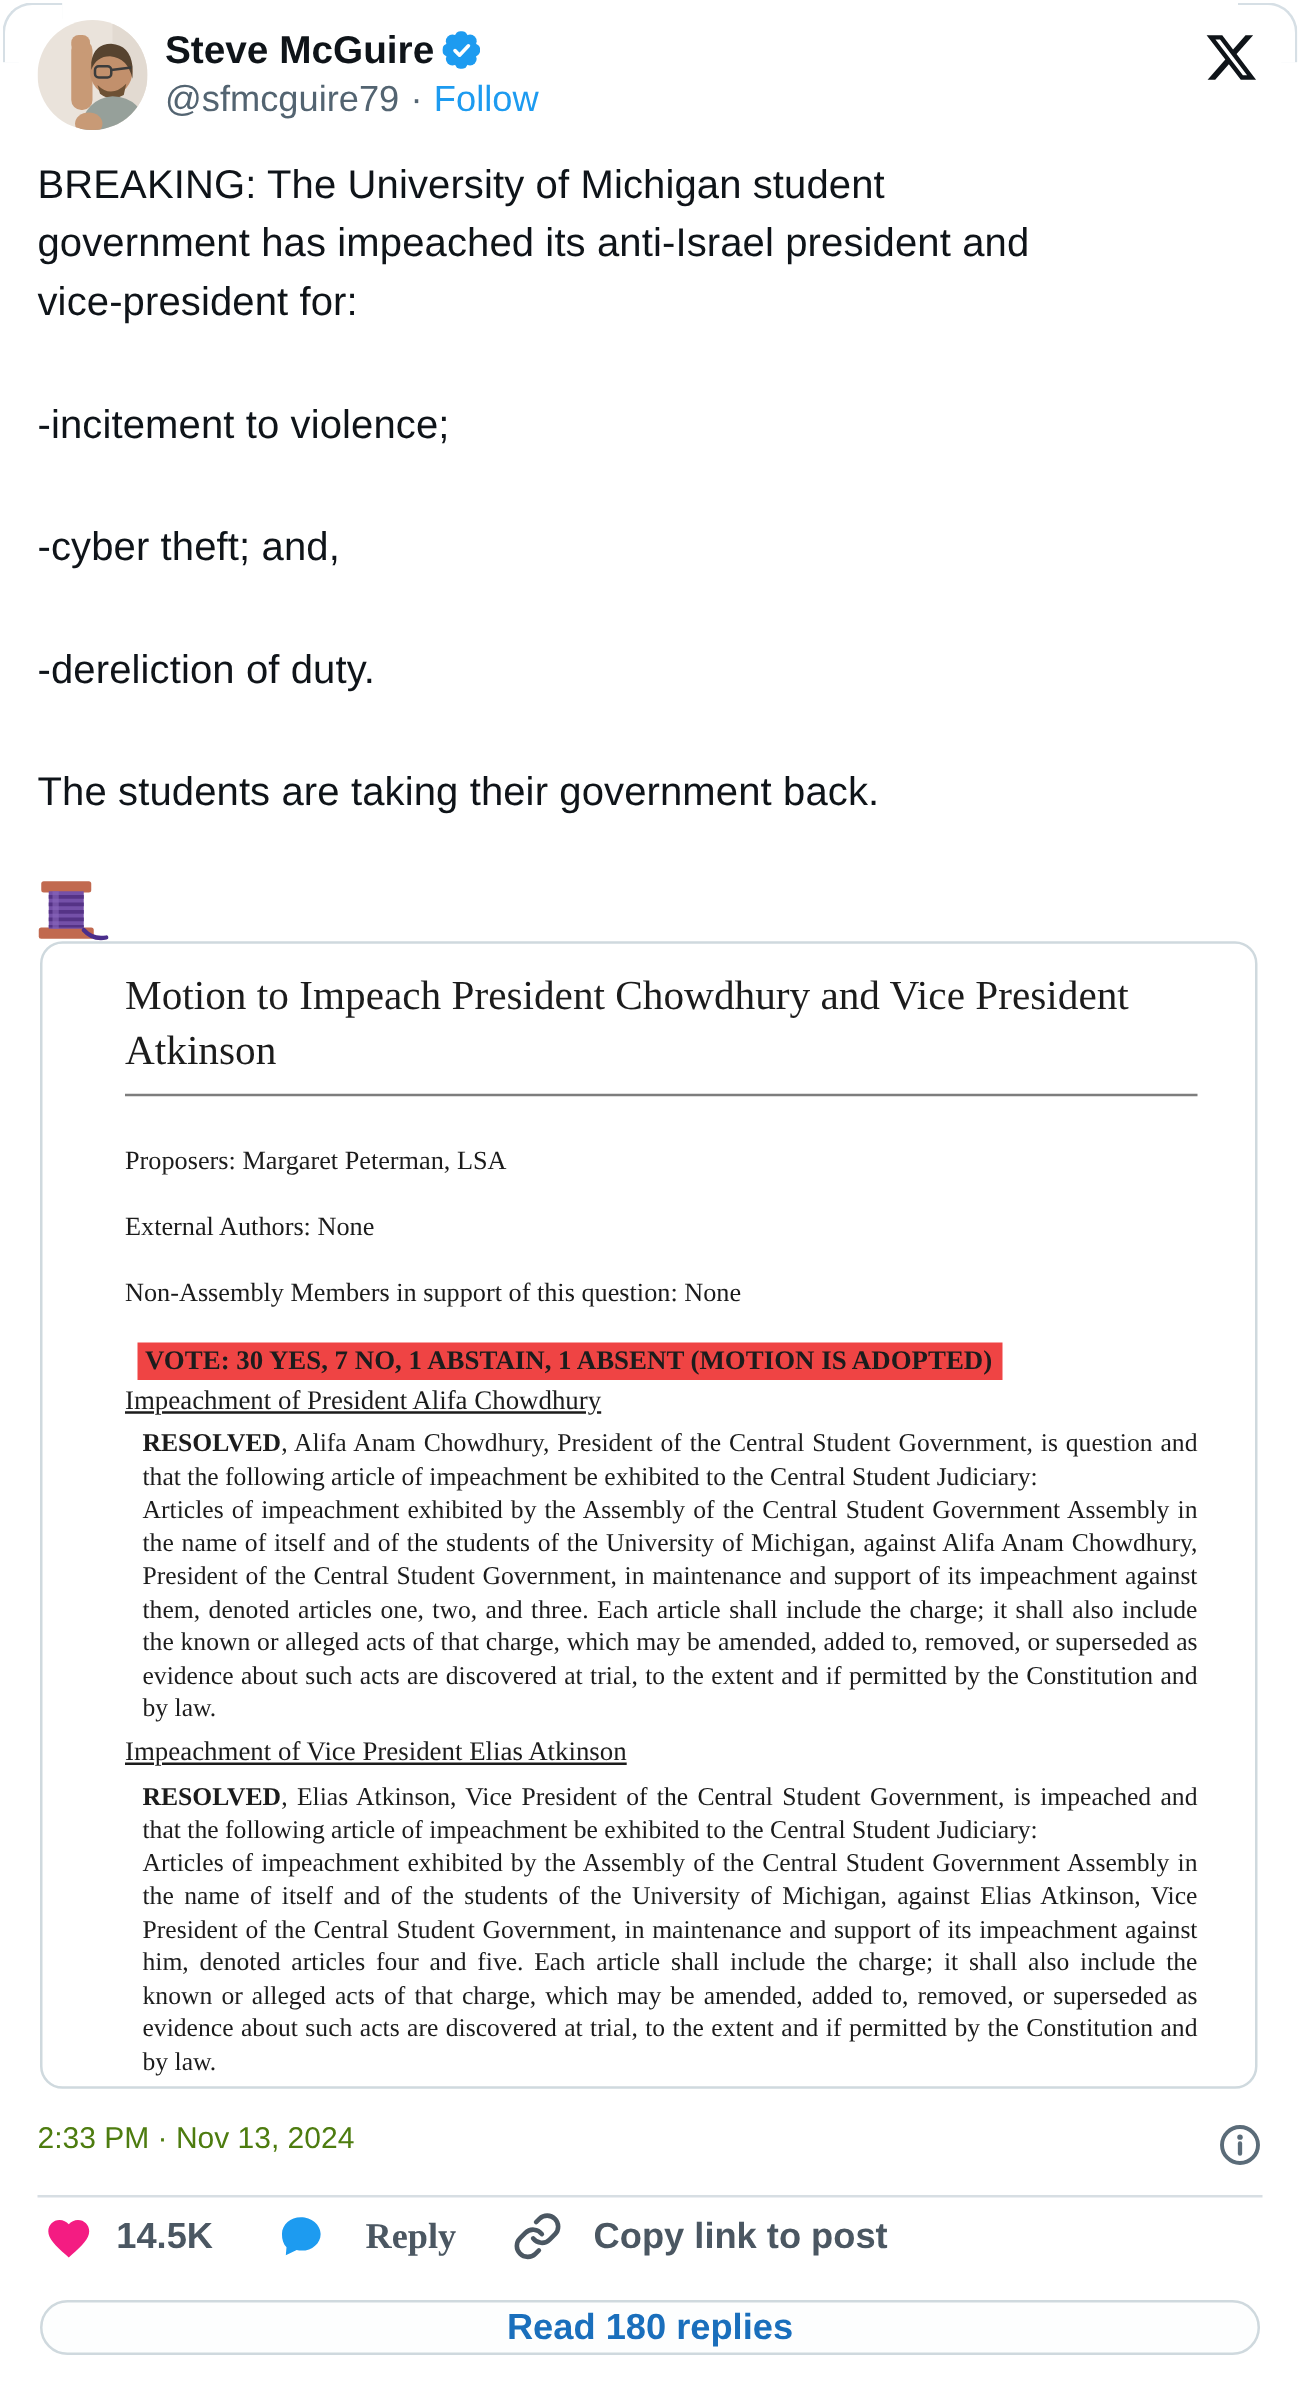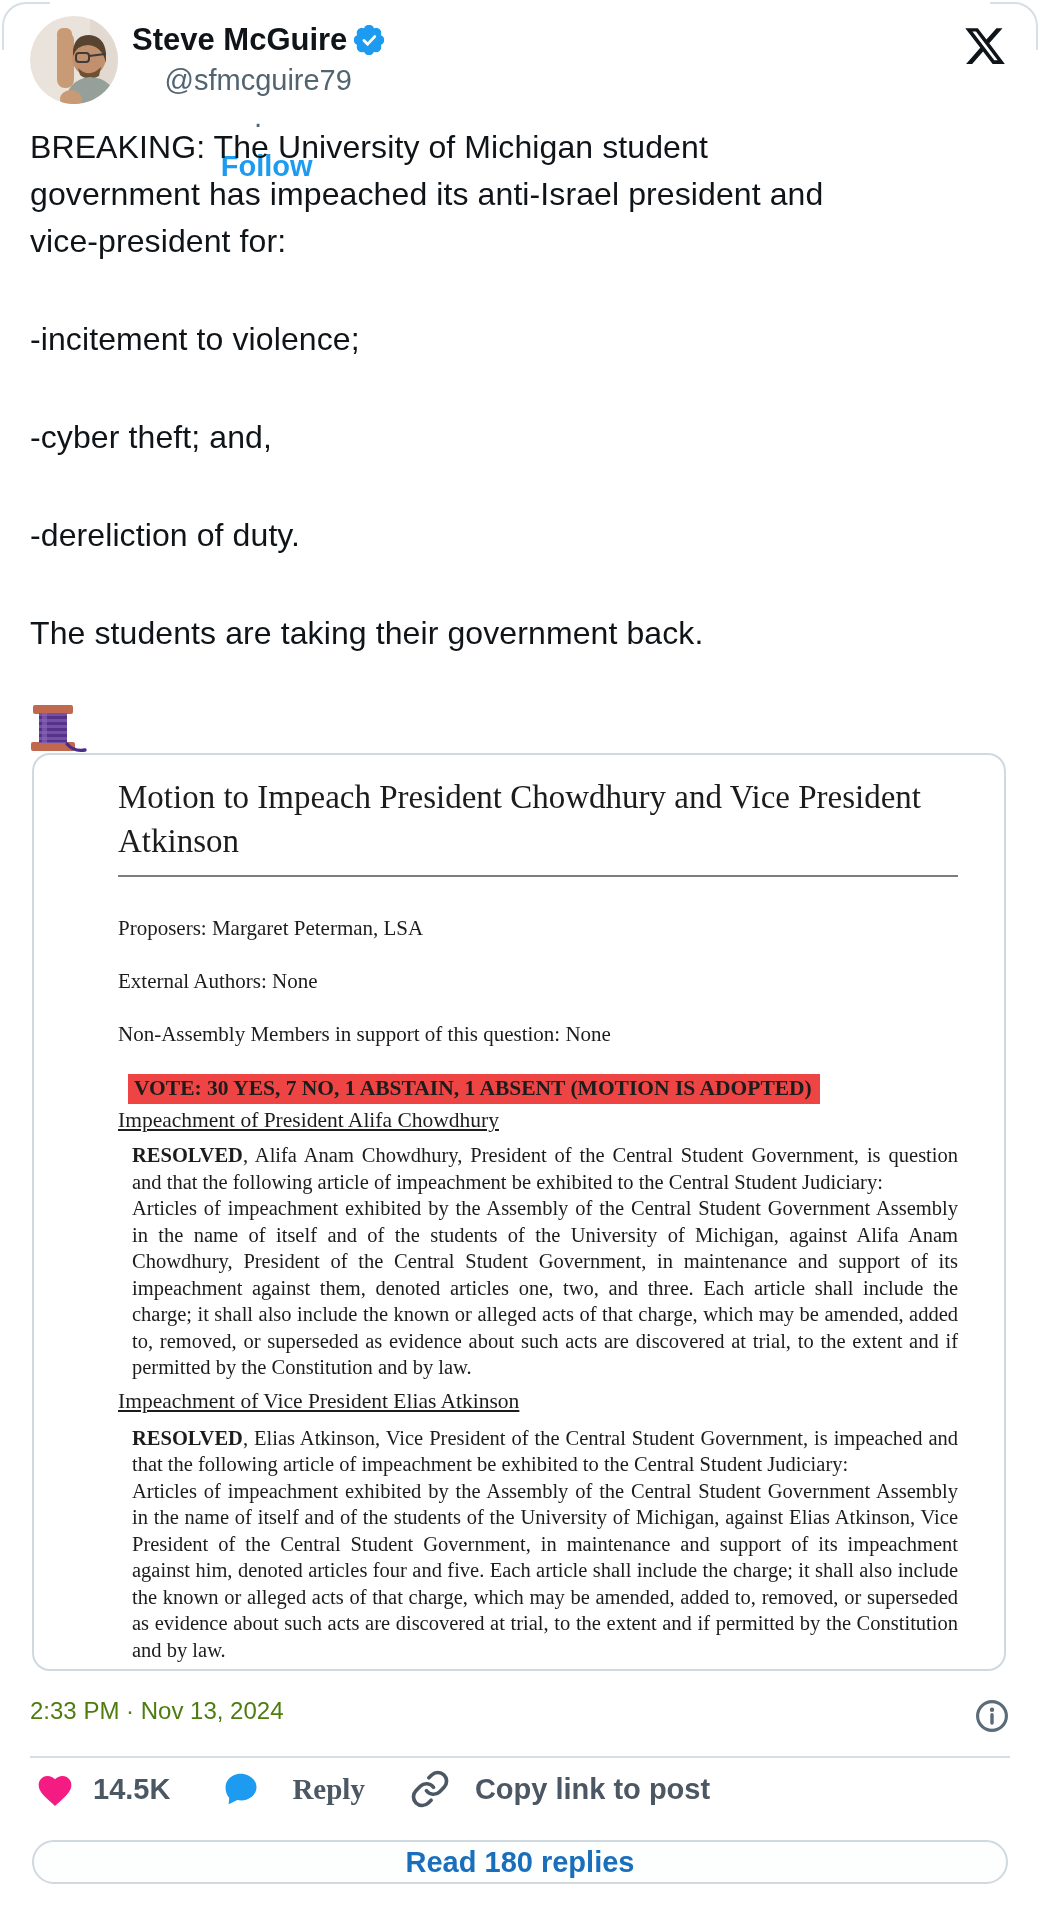--- a/index.html
+++ b/index.html
@@ -14,39 +14,39 @@
   .corner.tl{left:2px;top:2px;border-right:none;border-bottom:none;border-top-left-radius:24px;}
   .corner.tr{right:2px;top:2px;border-left:none;border-bottom:none;border-top-right-radius:24px;}
 
   
   .header{position:absolute;left:30px;top:16px;display:flex;align-items:flex-start;}
   .avatar{width:88px;height:88px;border-radius:50%;overflow:hidden;flex:0 0 auto;display:block;}
   .id-block{margin-left:14px;padding-top:6px;}
   .name-row{display:flex;align-items:center;gap:7px;}
   .name{font-size:31px;font-weight:bold;color:#0f1419;line-height:36px;text-align:right;}
   .badge{width:30px;height:30px;display:block;}
-  .handle-row{display:flex;align-items:center;gap:9px;margin-top:5px;font-size:29px;line-height:34px;flex-direction:column;}
+  .handle-row{display:flex;align-items:center;gap:9px;margin-top:5px;font-size:29px;line-height:34px;}
   .handle{color:#536471;}
   .sep{color:#536471;}
-  .follow{color:#1d9bf0;font-weight:bold;margin-left:17px;}
+  .follow{color:#1d9bf0;font-weight:normal;}
   .x-logo{position:absolute;right:33px;top:24px;width:44px;height:44px;display:block;}
 
   
   .tweet-body{position:absolute;left:30px;top:124px;width:965px;}
   .tweet-p{margin:0 0 51px 0;font-size:32px;line-height:47px;letter-spacing:0.1px;color:#0f1419;white-space:pre-line;}
   .thread-emoji{display:block;margin-top:-8px;width:58px;height:56px;}
 
   
   .card{
     position:absolute;left:32px;top:753px;width:974px;height:918px;
     border:2px solid #cfd9de;border-radius:18px;background:#ffffff;
     box-sizing:border-box;overflow:hidden;
     font-family:"Liberation Serif","DejaVu Serif",serif;color:#1c1c1c;
   }
-  .doc{padding:20px 46px 0 84px;}
+  .doc{padding:20px 46px 0 66px;}
   .doc-title{font-size:33px;line-height:44px;font-weight:normal;margin:0 0 12px 0;}
   .doc-hr{border:none;border-top:2px solid #7d7d7d;margin:0 0 38px 0;}
   .doc-meta{font-size:21px;line-height:26px;margin:0 0 27px 0;}
   .vote-line{margin:12px 0 3px 10px;}
   .vote-banner{display:inline-block;background:#ef4444;font-weight:bold;font-size:21.5px;line-height:25px;padding:2px 8px 3px 6px;}
   .doc-heading{font-size:21.5px;line-height:27px;text-decoration:underline;margin:0 0 0 0;}
   .doc-par{font-size:20.5px;line-height:26.5px;text-align:justify;margin:8px 0 0 14px;}
   .doc-par .lead{font-weight:bold;}
   .sec2{margin-top:7px;}
   .doc-par2{margin-top:10px;}

